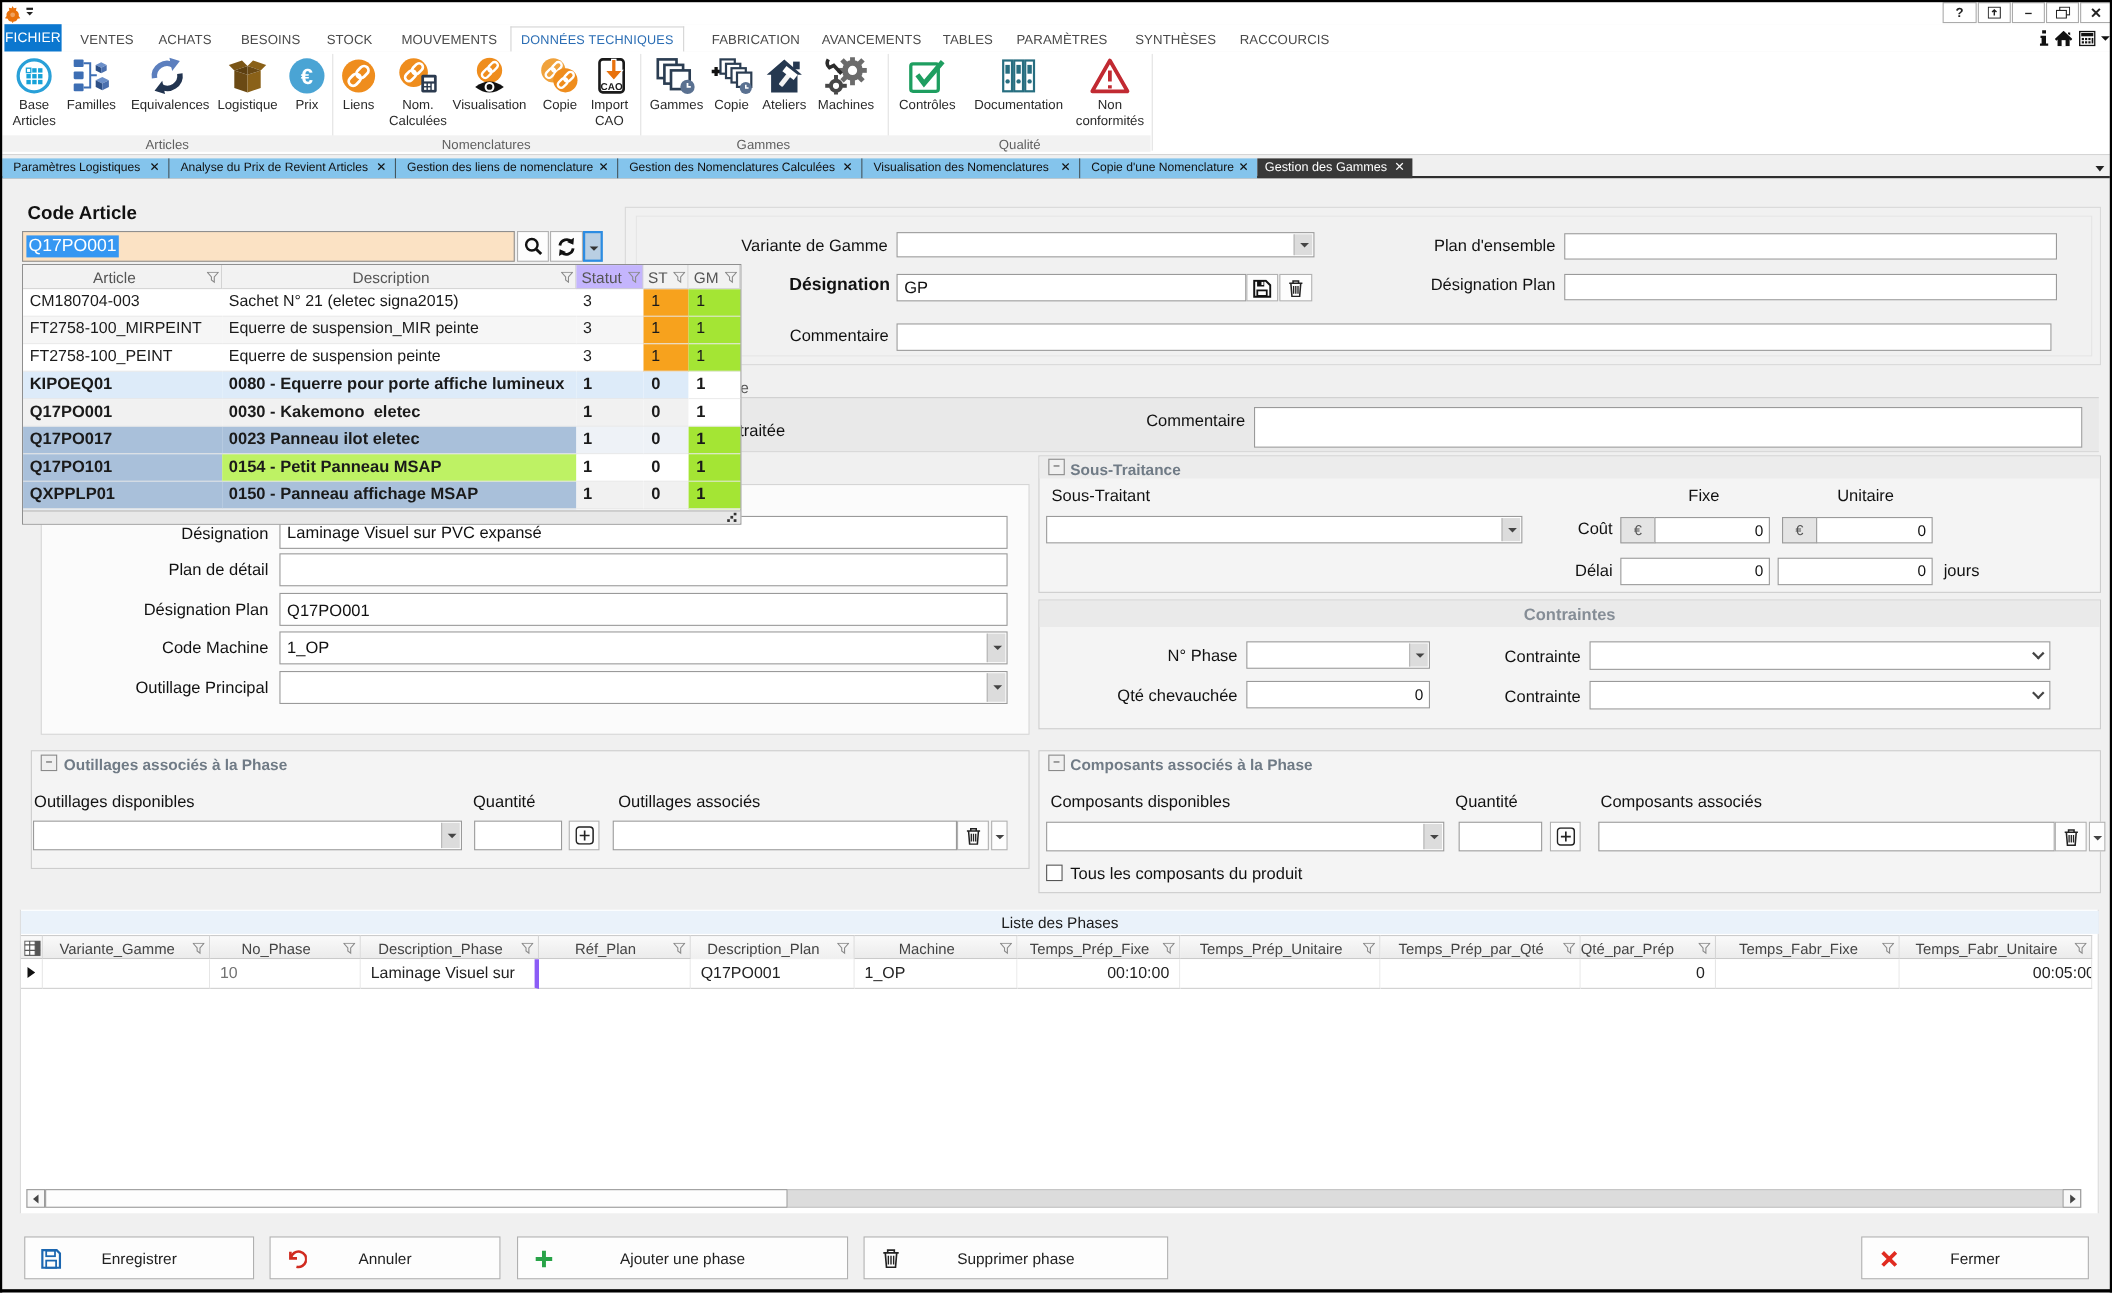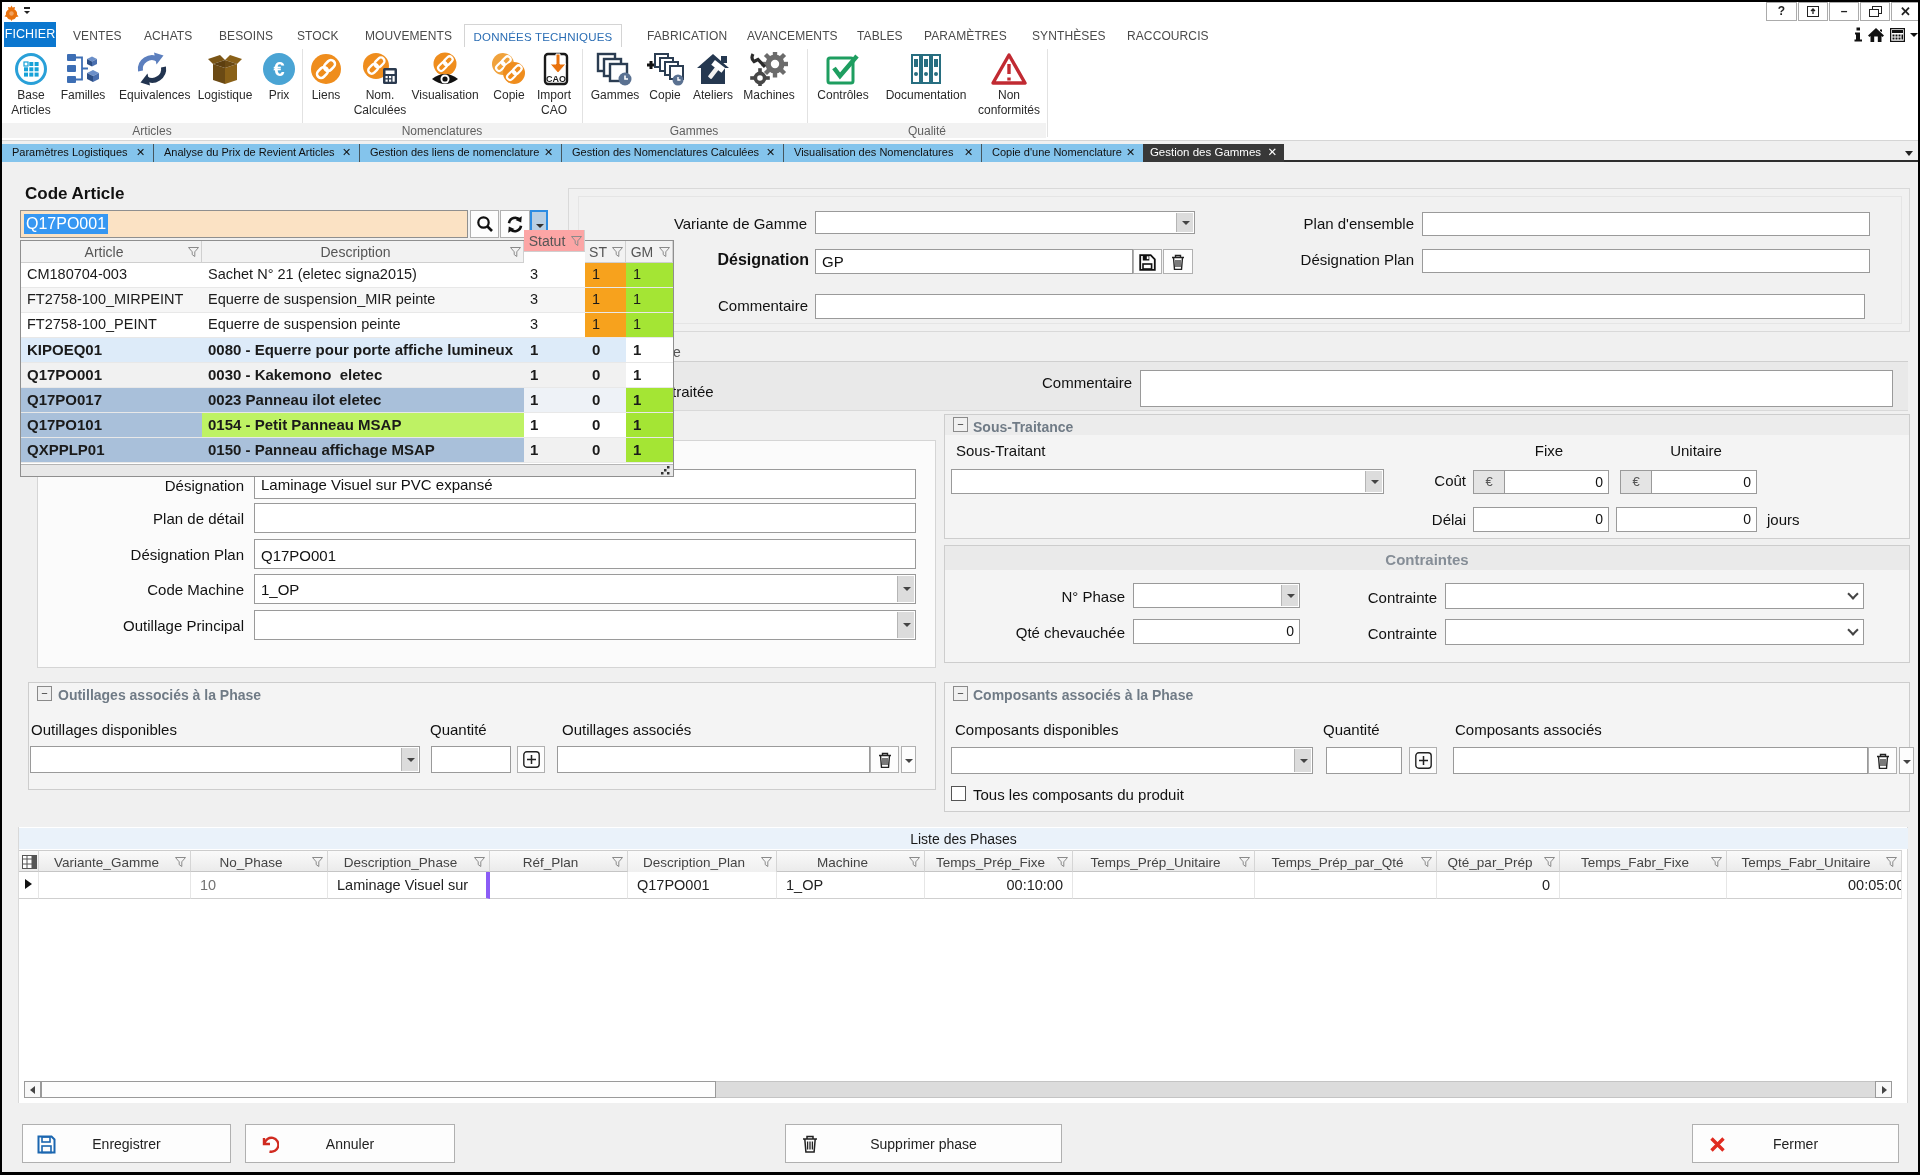--- a/index.html
+++ b/index.html
@@ -501,21 +501,21 @@
         <path d="M0.5 0.5 H10.5 L6.8 4.8 V9.5 L4.2 7.6 V4.8 Z" fill="none" stroke="#8a8a8a"></path>
       </svg>
     </div>
 <div class="abs" style="left:1255px;top:850px;width:182px;height:22px;background:linear-gradient(#fafafa,#ebebeb);border-right:1px solid #d5d5d5;border-top:1px solid #cccccc;border-bottom:1px solid #c5c5c5">
       <div style="position:absolute;left:0;right:16px;top:4px;text-align:center;font-size:13.5px;color:#444;white-space:nowrap;overflow:hidden">Temps_Prép_par_Qté</div>
       <svg width="11" height="11" viewBox="0 0 11 11" style="position:absolute;right:4px;top:6px">
         <path d="M0.5 0.5 H10.5 L6.8 4.8 V9.5 L4.2 7.6 V4.8 Z" fill="none" stroke="#8a8a8a"></path>
       </svg>
     </div>
 <div class="abs" style="left:1437px;top:850px;width:123px;height:22px;background:linear-gradient(#fafafa,#ebebeb);border-right:1px solid #d5d5d5;border-top:1px solid #cccccc;border-bottom:1px solid #c5c5c5">
-      <div style="position:absolute;left:0;right:16px;top:4px;text-align:center;font-size:13.5px;color:#444;white-space:nowrap;overflow:hidden">Qté_par_Prép</div>
+      <div style="position:absolute;left:0;right:16px;top:4px;text-align:left;font-size:13.5px;color:#444;white-space:nowrap;overflow:hidden">Qté_par_Prép</div>
       <svg width="11" height="11" viewBox="0 0 11 11" style="position:absolute;right:4px;top:6px">
         <path d="M0.5 0.5 H10.5 L6.8 4.8 V9.5 L4.2 7.6 V4.8 Z" fill="none" stroke="#8a8a8a"></path>
       </svg>
     </div>
 <div class="abs" style="left:1560px;top:850px;width:167px;height:22px;background:linear-gradient(#fafafa,#ebebeb);border-right:1px solid #d5d5d5;border-top:1px solid #cccccc;border-bottom:1px solid #c5c5c5">
       <div style="position:absolute;left:0;right:16px;top:4px;text-align:center;font-size:13.5px;color:#444;white-space:nowrap;overflow:hidden">Temps_Fabr_Fixe</div>
       <svg width="11" height="11" viewBox="0 0 11 11" style="position:absolute;right:4px;top:6px">
         <path d="M0.5 0.5 H10.5 L6.8 4.8 V9.5 L4.2 7.6 V4.8 Z" fill="none" stroke="#8a8a8a"></path>
       </svg>
     </div>
@@ -565,20 +565,23 @@
 <div class="abs" style="left:41px;top:1081px;width:675px;height:17px;background:#fdfdfd;border:1px solid #9a9a9a"></div>
 
 <div class="btn" style="left:22px;top:1124px;width:209px;height:39px;line-height:39px">Enregistrer<svg style="position:absolute;left:14px;top:10px" width="19" height="19" viewBox="0 0 19 19">
         <path d="M1.5 1.5 h13 l3 3 v13 h-16 z" fill="none" stroke="#1b66b0" stroke-width="2"></path>
         <rect x="5" y="11" width="9" height="6.5" fill="none" stroke="#1b66b0" stroke-width="1.6"></rect>
         <rect x="5" y="2" width="8" height="5" fill="none" stroke="#1b66b0" stroke-width="1.6"></rect>
       </svg></div>
 <div class="btn" style="left:245px;top:1124px;width:210px;height:39px;line-height:39px">Annuler<svg style="position:absolute;left:14px;top:10px" width="19" height="19" viewBox="0 0 19 19">
         <path d="M4 3 v6 h6" fill="none" stroke="#d02b20" stroke-width="2.4"></path>
         <path d="M4.5 8.5 A 7 7 0 1 1 9.5 16.5" fill="none" stroke="#d02b20" stroke-width="2.4"></path>
+      </svg></div>
+<div class="btn" style="left:470px;top:1124px;width:301px;height:39px;line-height:39px">Ajouter une phase<svg style="position:absolute;left:14px;top:10px" width="19" height="19" viewBox="0 0 19 19">
+        <path d="M9.5 2 v15 M2 9.5 h15" stroke="#28a348" stroke-width="3.6"></path>
       </svg></div>
 <div class="btn" style="left:785px;top:1124px;width:277px;height:39px;line-height:39px">Supprimer phase<svg style="position:absolute;left:16px;top:10px" width="16" height="18" viewBox="0 0 16 18">
         <path d="M1 4 h14 M5 4 v-2.5 h6 v2.5 M2.8 4 l1.1 13 h8.2 l1.1 -13" fill="none" stroke="#222" stroke-width="1.5"></path>
         <path d="M5.6 6.5 v8 M8 6.5 v8 M10.4 6.5 v8" stroke="#222" stroke-width="1.3"></path>
       </svg></div>
 <div class="btn" style="left:1692px;top:1124px;width:207px;height:39px;line-height:39px">Fermer<svg style="position:absolute;left:16px;top:11px" width="17" height="17" viewBox="0 0 17 17">
         <path d="M2.5 2.5 L14.5 14.5 M14.5 2.5 L2.5 14.5" stroke="#e02b20" stroke-width="3.4"></path>
       </svg></div>
 
 <div class="abs" style="left:25px;top:184px;font-size:17px;font-weight:bold;color:#111">Code Article</div>
@@ -604,21 +607,21 @@
       <svg width="11" height="11" viewBox="0 0 11 11" style="position:absolute;right:2px;top:6px">
         <path d="M0.5 0.5 H10.5 L6.8 4.8 V9.5 L4.2 7.6 V4.8 Z" fill="none" stroke="#8a8a8a"></path>
       </svg>
     </div>
 <div class="abs" style="left:202px;top:241px;width:322px;height:22px;background:#f2f2f2;border-right:1px solid #d0d0d0;border-bottom:1px solid #cfcfcf">
       <div style="position:absolute;left:0;right:14px;top:3px;text-align:center;font-size:14px;color:#555;white-space:nowrap;overflow:hidden">Description</div>
       <svg width="11" height="11" viewBox="0 0 11 11" style="position:absolute;right:2px;top:6px">
         <path d="M0.5 0.5 H10.5 L6.8 4.8 V9.5 L4.2 7.6 V4.8 Z" fill="none" stroke="#8a8a8a"></path>
       </svg>
     </div>
-<div class="abs" style="left:524px;top:230px;width:61px;height:22px;background:#fca5a5;border-right:1px solid #d0d0d0;border-bottom:1px solid #cfcfcf">
+<div class="abs" style="left:524px;top:241px;width:61px;height:22px;background:#c4b5fd;border-right:1px solid #d0d0d0;border-bottom:1px solid #cfcfcf">
       <div style="position:absolute;left:0;right:14px;top:3px;text-align:center;font-size:14px;color:#555;white-space:nowrap;overflow:hidden">Statut</div>
       <svg width="11" height="11" viewBox="0 0 11 11" style="position:absolute;right:2px;top:6px">
         <path d="M0.5 0.5 H10.5 L6.8 4.8 V9.5 L4.2 7.6 V4.8 Z" fill="none" stroke="#8a8a8a"></path>
       </svg>
     </div>
 <div class="abs" style="left:585px;top:241px;width:41px;height:22px;background:#f2f2f2;border-right:1px solid #d0d0d0;border-bottom:1px solid #cfcfcf">
       <div style="position:absolute;left:0;right:14px;top:3px;text-align:center;font-size:14px;color:#555;white-space:nowrap;overflow:hidden">ST</div>
       <svg width="11" height="11" viewBox="0 0 11 11" style="position:absolute;right:2px;top:6px">
         <path d="M0.5 0.5 H10.5 L6.8 4.8 V9.5 L4.2 7.6 V4.8 Z" fill="none" stroke="#8a8a8a"></path>
       </svg>

